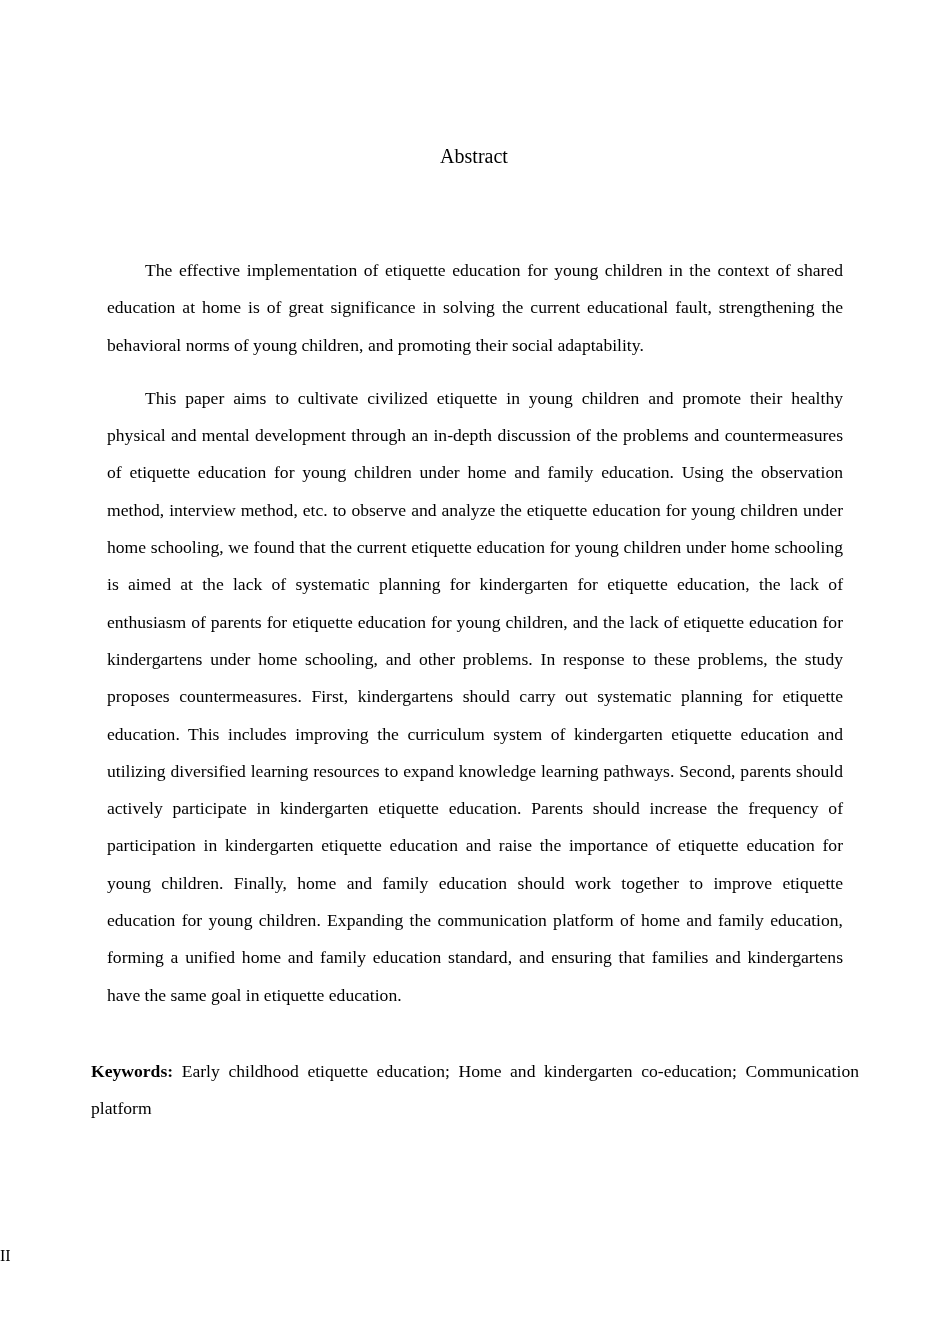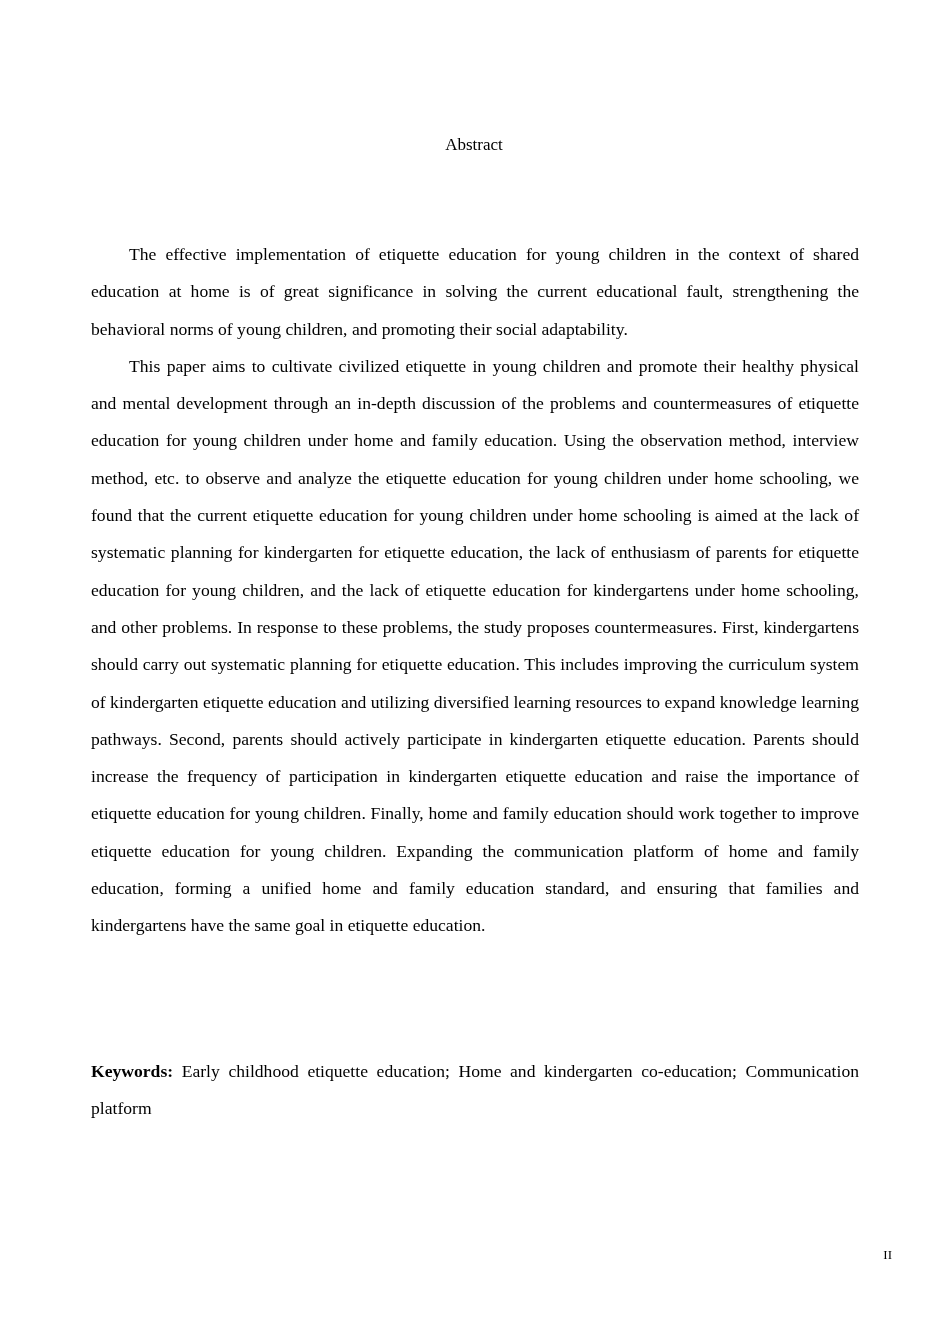--- a/index.html
+++ b/index.html
@@ -1,22 +1,22 @@
 <!DOCTYPE html>
 <html><head>
 <meta charset="utf-8">
 <style>
   html, body { margin: 0; padding: 0; background: #ffffff; }
   body { width: 950px; height: 1344px; position: relative; overflow: hidden; font-family: "Liberation Serif", serif; color: #000; }
-  .title { position: absolute; top: 129px; left: 0; width: 948px; text-align: center; font-size: 17px; line-height: 32px; }
+  .title { position: absolute; top: 140px; left: 0; width: 948px; text-align: center; font-size: 20px; line-height: 32px; }
   .body { position: absolute; top: 236px; left: 91px; width: 768px; font-size: 17.6px; line-height: 37.3px; text-align: justify; }
-  .body p { margin: 0; text-indent: 38px; }
+  .body p { margin: 16px; text-indent: 38px; }
   .kw { position: absolute; top: 1053px; left: 91px; width: 768px; font-size: 17.6px; line-height: 37px; text-align: justify; }
   .kw b { font-weight: bold; }
-  .pagenum { position: absolute; top: 1247px; left: 0; width: 892px; text-align: right; font-size: 13px; }
+  .pagenum { position: absolute; top: 1247px; left: 0; width: 892px; text-align: left; font-size: 16px; }
 </style>
 </head>
 <body>
 
 <div class="title">Abstract</div>
 
 <div class="body">
   <p>The effective implementation of etiquette education for young children in the context of shared education at home is of great significance in solving the current educational fault, strengthening the behavioral norms of young children, and promoting their social adaptability.</p>
   <p>This paper aims to cultivate civilized etiquette in young children and promote their healthy physical and mental development through an in-depth discussion of the problems and countermeasures of etiquette education for young children under home and family education. Using the observation method, interview method, etc. to observe and analyze the etiquette education for young children under home schooling, we found that the current etiquette education for young children under home schooling is aimed at the lack of systematic planning for kindergarten for etiquette education, the lack of enthusiasm of parents for etiquette education for young children, and the lack of etiquette education for kindergartens under home schooling, and other problems. In response to these problems, the study proposes countermeasures. First, kindergartens should carry out systematic planning for etiquette education. This includes improving the curriculum system of kindergarten etiquette education and utilizing diversified learning resources to expand knowledge learning pathways. Second, parents should actively participate in kindergarten etiquette education. Parents should increase the frequency of participation in kindergarten etiquette education and raise the importance of etiquette education for young children. Finally, home and family education should work together to improve etiquette education for young children. Expanding the communication platform of home and family education, forming a unified home and family education standard, and ensuring that families and kindergartens have the same goal in etiquette education.</p>
 </div>

